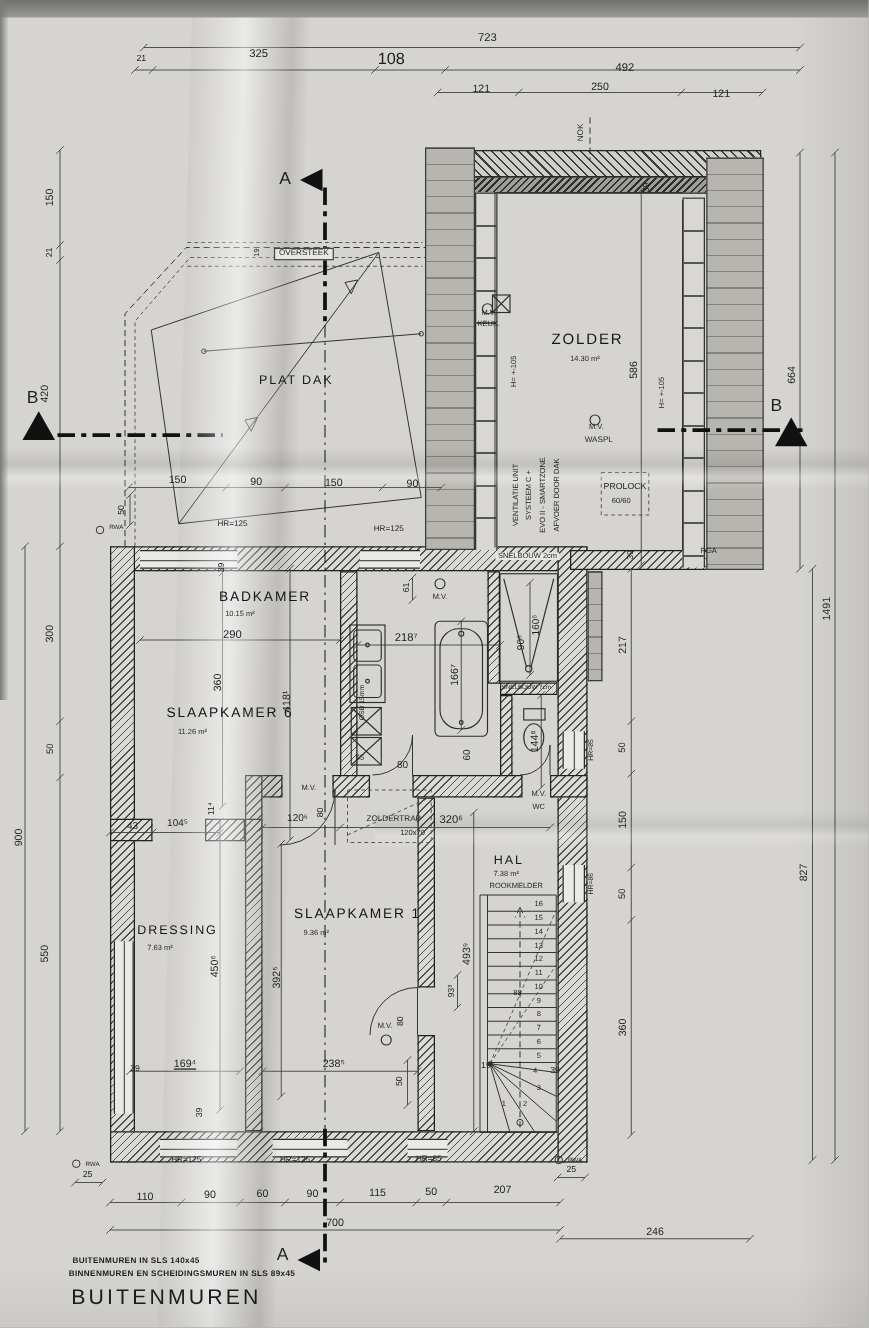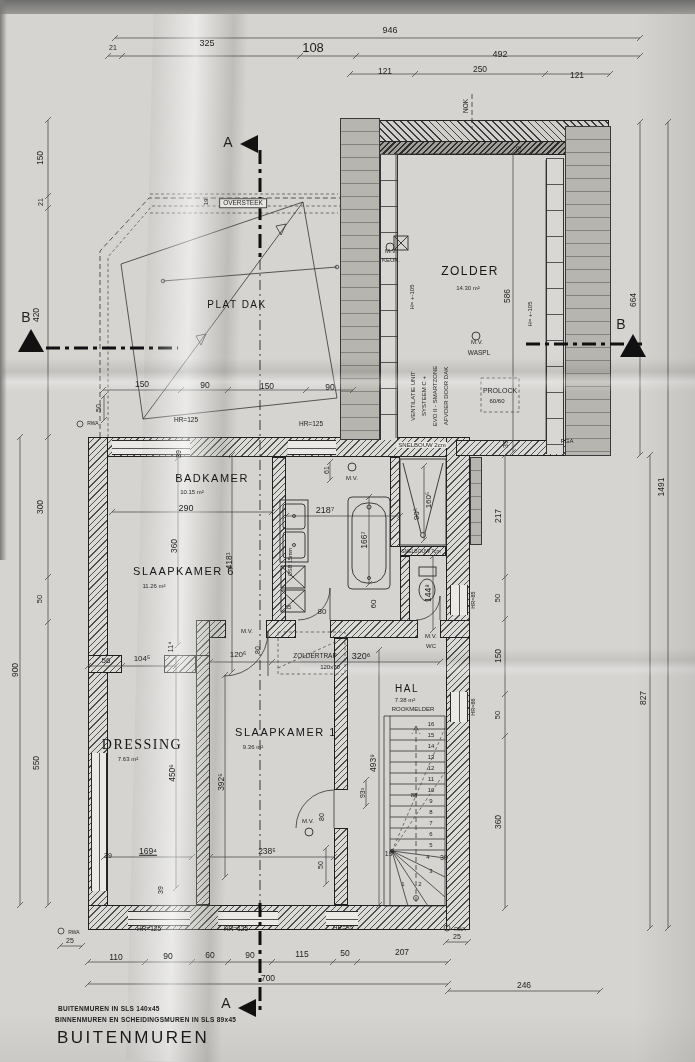--- a/index.html
+++ b/index.html
@@ -224,21 +224,21 @@
   <div class="shade" id="crease-h1"></div>
   <div class="shade" id="crease-h2"></div>
   <div class="shade" id="right-shade"></div>
   <div class="shade" id="bottom-shade"></div>
   <div class="shade" id="top-edge"></div>
   <div class="shade" id="left-edge"></div>
 
   <div class="note" style="left:58px;top:1005px">BUITENMUREN IN SLS 140x45</div>
   <div class="note" style="left:55px;top:1016px">BINNENMUREN EN SCHEIDINGSMUREN IN SLS 89x45</div>
   <div class="plan-title" style="left:57px;top:1028px">BUITENMUREN</div>
-<span class="lbl" style="left: 390px; top: 30px; font-size: 9px; transform: translate(-50%, -50%);">946</span>
+<span class="lbl" style="left: 390px; top: 30px; font-size: 9px; transform: translate(-50%, -50%);">723</span>
     <span class="lbl" style="left: 113px; top: 47px; font-size: 7px; transform: translate(-50%, -50%);">21</span>
     <span class="lbl" style="left: 207px; top: 43px; font-size: 9px; transform: translate(-50%, -50%);">325</span>
     <span class="lbl" style="left: 313px; top: 47px; font-size: 13px; transform: translate(-50%, -50%);">108</span>
     <span class="lbl" style="left: 500px; top: 54px; font-size: 9px; transform: translate(-50%, -50%);">492</span>
     <span class="lbl" style="left: 385px; top: 71px; font-size: 8.5px; transform: translate(-50%, -50%);">121</span>
     <span class="lbl" style="left: 480px; top: 69px; font-size: 8.5px; transform: translate(-50%, -50%);">250</span>
     <span class="lbl" style="left: 577px; top: 75px; font-size: 8.5px; transform: translate(-50%, -50%);">121</span>
     <span class="lbl" style="left: 466px; top: 106px; font-size: 6.5px; transform: translate(-50%, -50%) rotate(-90deg);">NOK</span>
     <span class="lbl" style="left: 40px; top: 158px; font-size: 8.5px; transform: translate(-50%, -50%) rotate(-90deg);">150</span>
     <span class="lbl" style="left: 40px; top: 202px; font-size: 7px; transform: translate(-50%, -50%) rotate(-90deg);">21</span>
@@ -302,21 +302,21 @@
     <span class="lbl" style="left: 322px; top: 612px; font-size: 8px; transform: translate(-50%, -50%);">80</span>
     <span class="lbl" style="left: 374px; top: 604px; font-size: 8px; transform: translate(-50%, -50%) rotate(-90deg);">60</span>
     <span class="lbl" style="left: 291px; top: 562px; font-size: 5.5px; transform: translate(-50%, -50%) rotate(-90deg);">OSB 15mm</span>
     <span class="lbl" style="left: 288px; top: 607px; font-size: 6px; transform: translate(-50%, -50%);">55</span>
     <span class="lbl" style="left: 421px; top: 551px; font-size: 5px; transform: translate(-50%, -50%);">SNELBOUW 7cm</span>
     <span class="lbl" style="left: 178px; top: 454px; font-size: 7px; transform: translate(-50%, -50%) rotate(-90deg);">39</span>
     <span class="lbl" style="left: 186px; top: 508px; font-size: 9px; transform: translate(-50%, -50%);">290</span>
     <span class="lbl" style="left: 174px; top: 546px; font-size: 8.5px; transform: translate(-50%, -50%) rotate(-90deg);">360</span>
     <span class="lbl" style="left: 229px; top: 561px; font-size: 8.5px; transform: translate(-50%, -50%) rotate(-90deg);">418¹</span>
     <span class="lbl" style="left: 170px; top: 647px; font-size: 7px; transform: translate(-50%, -50%) rotate(-90deg);">11⁴</span>
-    <span class="lbl" style="left: 106px; top: 661px; font-size: 8px; transform: translate(-50%, -50%);">56</span>
+    <span class="lbl" style="left: 106px; top: 661px; font-size: 8px; transform: translate(-50%, -50%);">43</span>
     <span class="lbl" style="left: 142px; top: 659px; font-size: 8px; transform: translate(-50%, -50%);">104⁵</span>
     <span class="lbl" style="left: 238px; top: 655px; font-size: 8px; transform: translate(-50%, -50%);">120⁶</span>
     <span class="lbl" style="left: 247px; top: 631px; font-size: 6px; transform: translate(-50%, -50%);">M.V.</span>
     <span class="lbl" style="left: 257px; top: 650px; font-size: 7px; transform: translate(-50%, -50%) rotate(-90deg);">80</span>
     <span class="lbl" style="left: 315px; top: 656px; font-size: 6.5px; transform: translate(-50%, -50%);">ZOLDERTRAP</span>
     <span class="lbl" style="left: 330px; top: 667px; font-size: 6px; transform: translate(-50%, -50%);">120x70</span>
     <span class="lbl" style="left: 361px; top: 656px; font-size: 9px; transform: translate(-50%, -50%);">320⁶</span>
     <span class="lbl" style="left: 431px; top: 636px; font-size: 6px; transform: translate(-50%, -50%);">M.V.</span>
     <span class="lbl" style="left: 431px; top: 646px; font-size: 6px; transform: translate(-50%, -50%);">WC</span>
     <span class="lbl" style="left: 413px; top: 709px; font-size: 6px; transform: translate(-50%, -50%);">ROOKMELDER</span>
@@ -364,17 +364,17 @@
     <span class="lbl" style="left: 403px; top: 884px; font-size: 6px; transform: translate(-50%, -50%);">1</span>
     <span class="roomname" style="left: 470px; top: 271px; font-size: 12px; transform: translate(-50%, -50%);">ZOLDER</span>
     <span class="roomarea" style="left: 468px; top: 288px; font-size: 6px; transform: translate(-50%, -50%);">14.30 m²</span>
     <span class="roomname" style="left: 237px; top: 305px; font-size: 10px; transform: translate(-50%, -50%);">PLAT DAK</span>
     <span class="roomname" style="left: 212px; top: 478px; font-size: 11px; transform: translate(-50%, -50%);">BADKAMER</span>
     <span class="roomarea" style="left: 192px; top: 492px; font-size: 6px; transform: translate(-50%, -50%);">10.15 m²</span>
     <span class="roomname" style="left: 184px; top: 571px; font-size: 11px; transform: translate(-50%, -50%);">SLAAPKAMER 6</span>
     <span class="roomarea" style="left: 154px; top: 586px; font-size: 6px; transform: translate(-50%, -50%);">11.26 m²</span>
     <span class="roomname" style="left: 286px; top: 732px; font-size: 11px; transform: translate(-50%, -50%);">SLAAPKAMER 1</span>
     <span class="roomarea" style="left: 253px; top: 747px; font-size: 6px; transform: translate(-50%, -50%);">9.36 m²</span>
-    <span class="roomname" style="left: 142px; top: 745px; font-size: 14px; transform: translate(-50%, -50%); font-family: Liberation Serif, serif;">DRESSING</span>
+    <span class="roomname" style="left: 142px; top: 745px; font-size: 10px; transform: translate(-50%, -50%);">DRESSING</span>
     <span class="roomarea" style="left: 128px; top: 759px; font-size: 6px; transform: translate(-50%, -50%);">7.63 m²</span>
     <span class="roomname" style="left: 407px; top: 689px; font-size: 10px; transform: translate(-50%, -50%);">HAL</span>
     <span class="roomarea" style="left: 405px; top: 700px; font-size: 6px; transform: translate(-50%, -50%);">7.38 m²</span>
   </div>
 
 </body></html>

